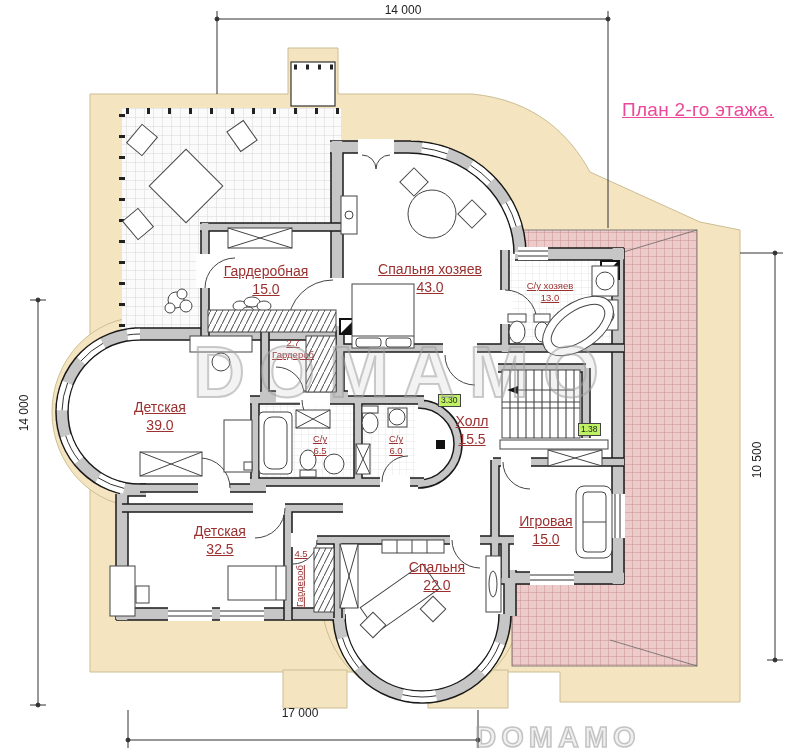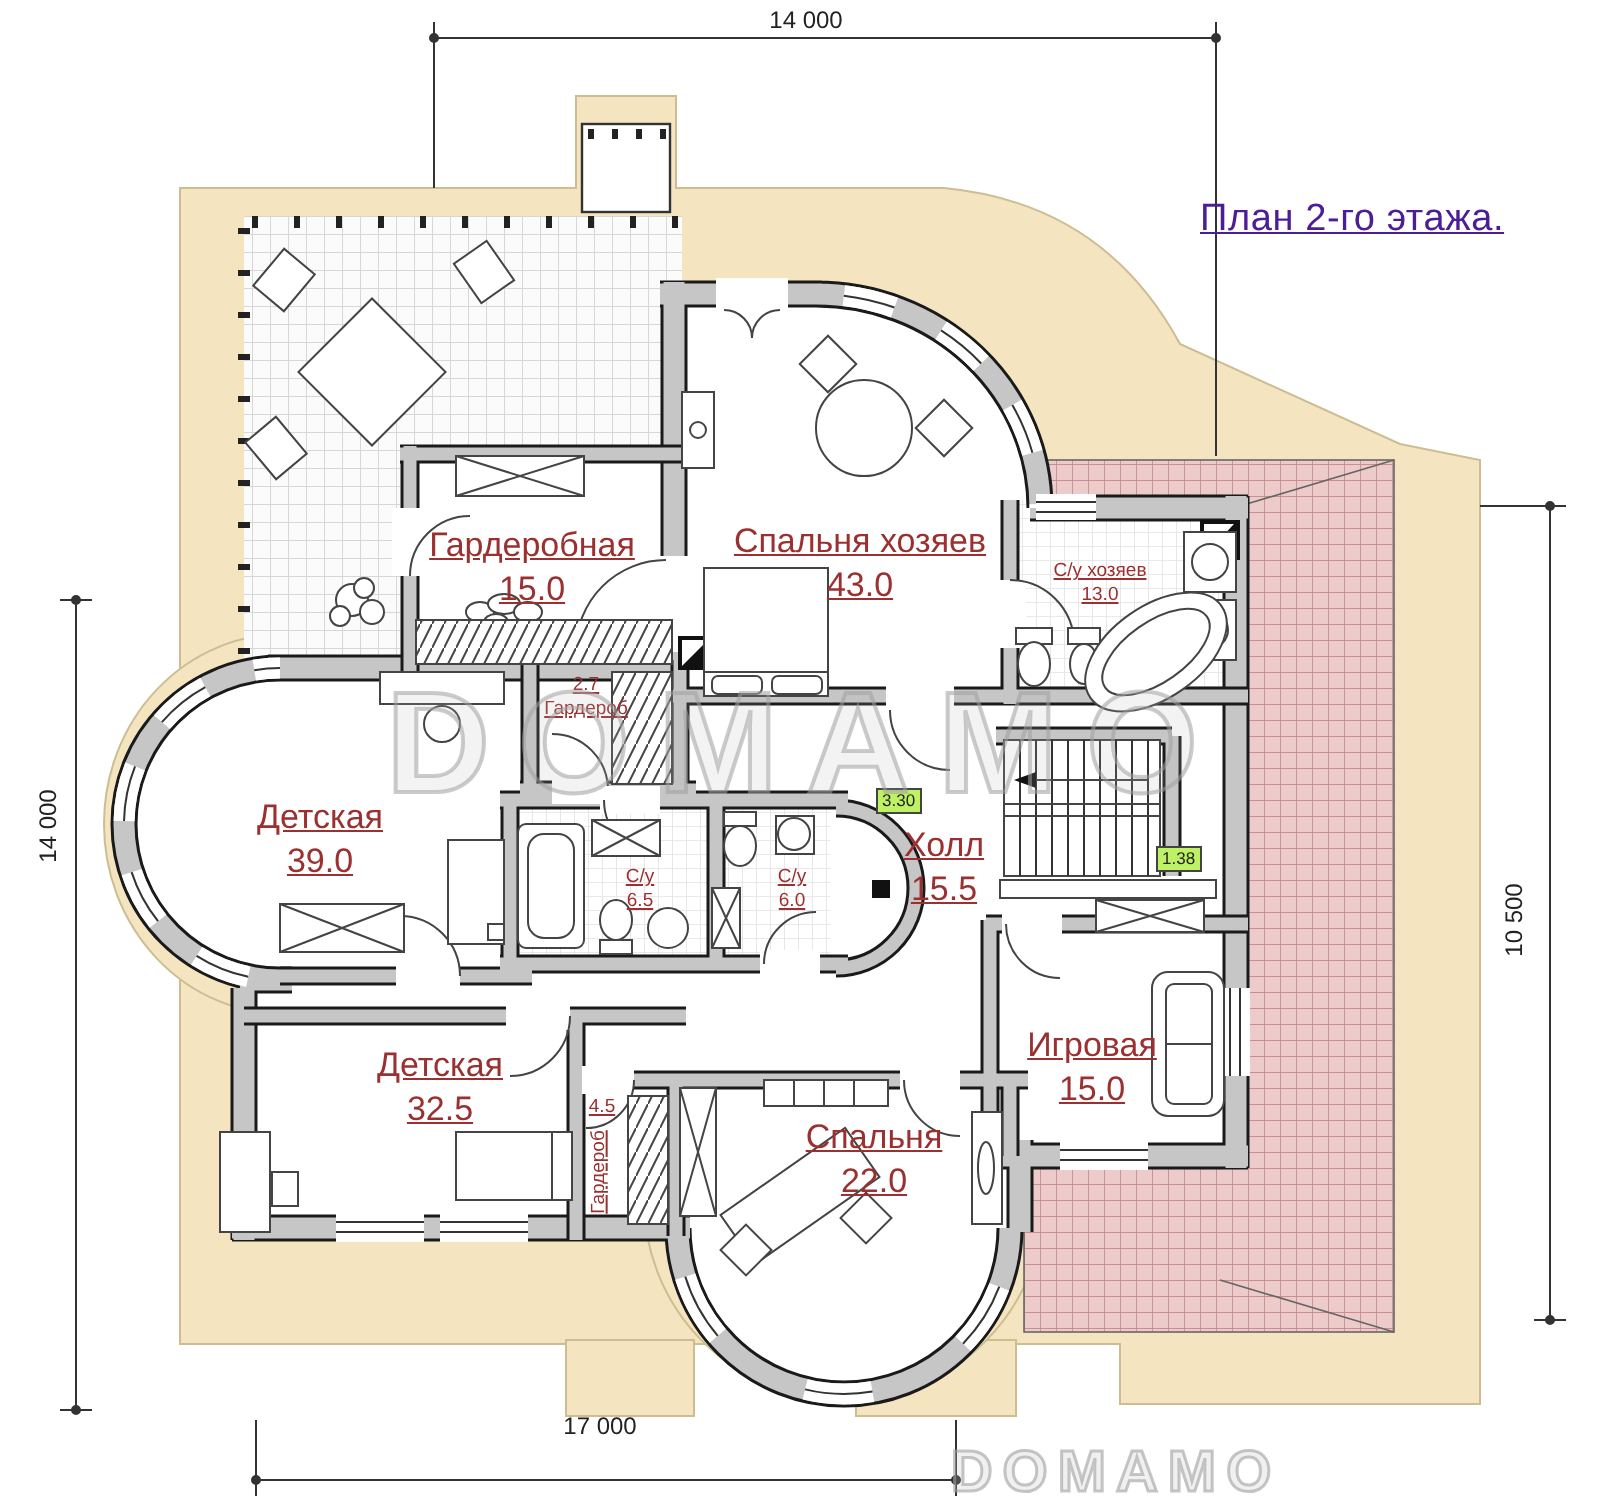--- a/index.html
+++ b/index.html
@@ -1,25 +1,25 @@
 <!DOCTYPE html>
 <html style="--ground: #f4e5c0; --roof: #edcbca; --roof_grid: #c78f8f; --wall: #c6c6c6; --wall_edge: #1a1a1a; --label: #9b3030; --line: #333333;"><head>
 <meta charset="utf-8">
 <style>
   html,body{margin:0;padding:0;background:#fff;}
   .canvas{position:relative;width:800px;height:754px;background:#fff;overflow:hidden;
           font-family:"Liberation Sans", sans-serif;}
   svg{position:absolute;left:0;top:0;}
   .lbl{position:absolute;color:var(--label,#9b3030);text-align:center;line-height:1.3;
-       font-size:17px;transform:translate(-50%,0);white-space:nowrap;}
+       font-size:14px;transform:translate(-50%,0);white-space:nowrap;}
   .lbl .u{display:block;text-decoration:underline;}
   .lbl.small{font-size:9.5px;}
   .lbl.vert{transform:translate(-50%,-50%) rotate(-90deg);}
-  .title{position:absolute;left:600px;top:99px;width:196px;
-         font-size:19px;color:#4c1d95;text-decoration:underline;letter-spacing:.3px;}
+  .title{position:absolute;left:600px;top:99px;width:196px;text-align:center;
+         font-size:19px;color:#ec4899;text-decoration:underline;letter-spacing:.3px;}
   .dim{position:absolute;font-size:12px;color:#222;transform:translate(-50%,0);}
   .dim.vert{transform:translate(-50%,-50%) rotate(-90deg);}
   .elev{position:absolute;font-size:8.5px;color:#222;border:1px solid #444;background:#bef264;
         padding:0 2px;line-height:11px;}
   .wm-center{position:absolute;left:403px;top:372px;transform:translate(-50%,-50%);
      font-size:72px;font-weight:bold;letter-spacing:14px;color:rgba(180,180,180,0.16);
      -webkit-text-stroke:2px rgba(160,160,160,0.55);white-space:nowrap;}
   .wm-corner{position:absolute;left:558px;top:737px;transform:translate(-50%,-50%);
      font-size:29px;font-weight:bold;letter-spacing:5px;color:rgba(180,180,180,0.2);
      -webkit-text-stroke:1.5px rgba(160,160,160,0.6);white-space:nowrap;}

